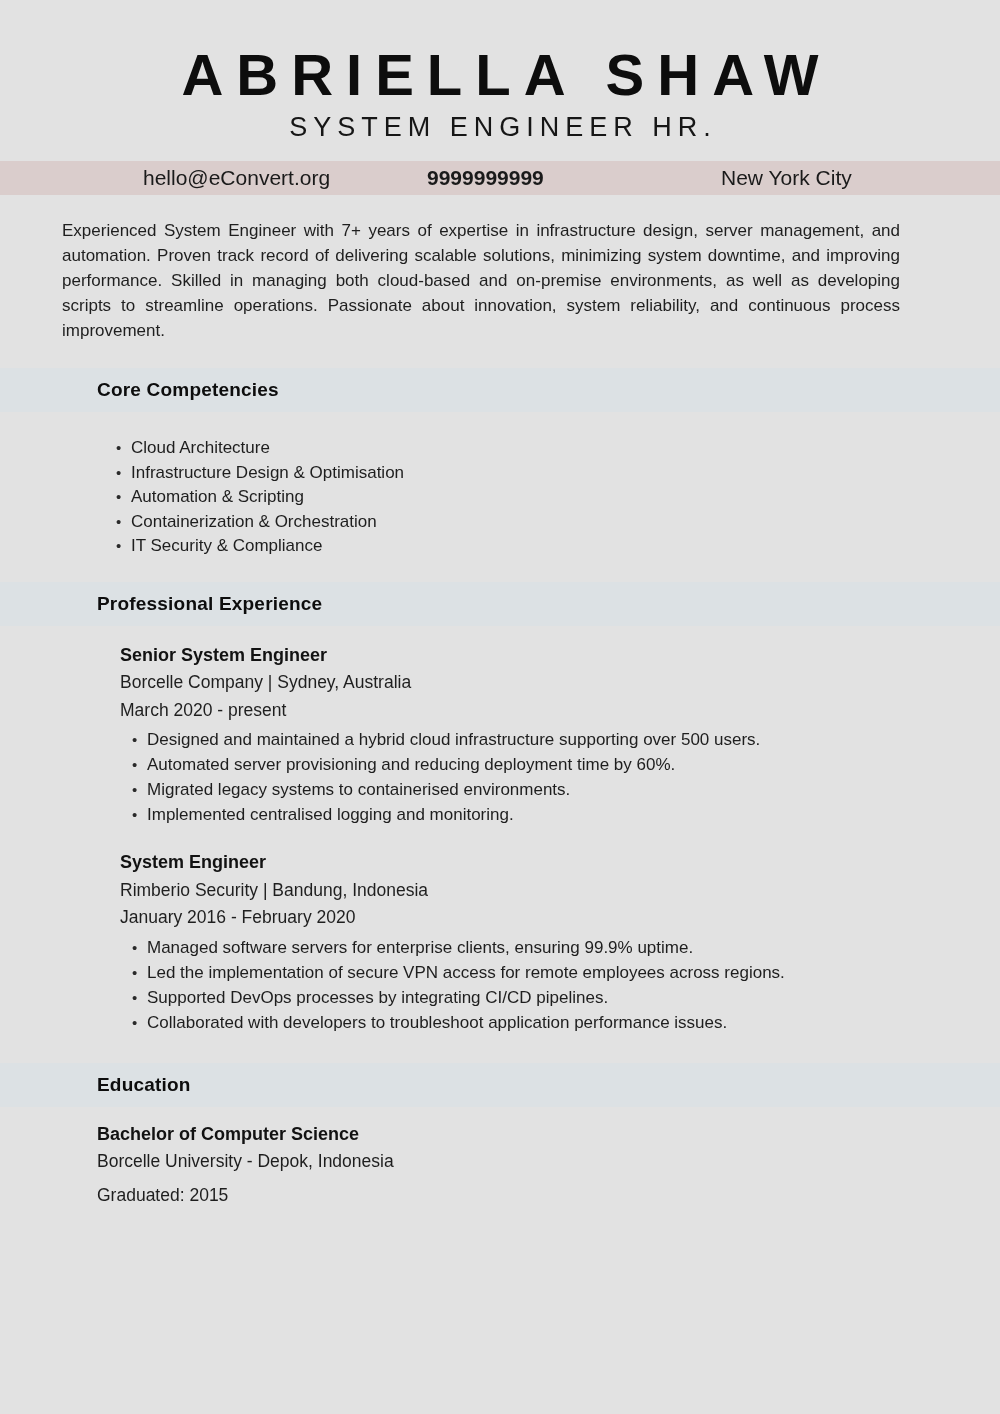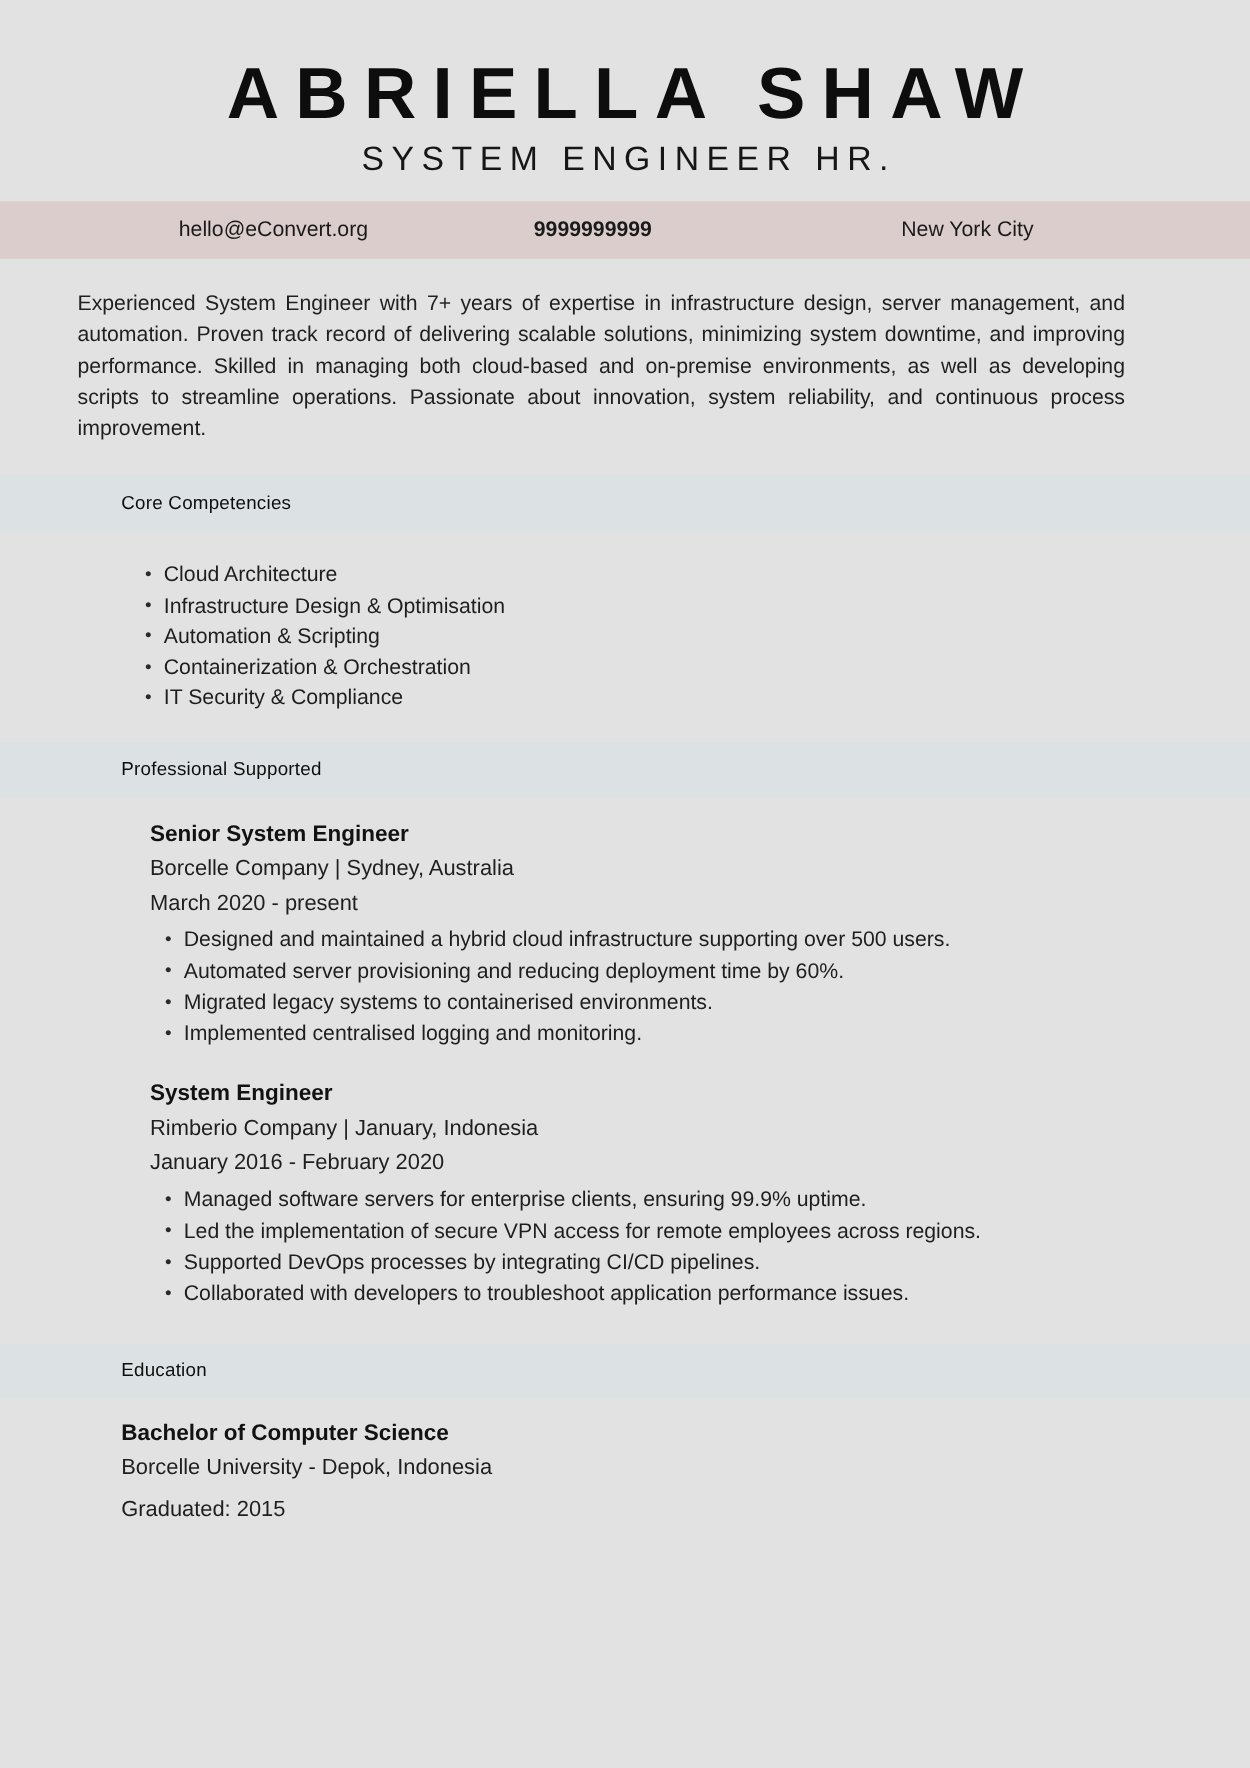--- a/index.html
+++ b/index.html
@@ -40,24 +40,24 @@
     line-height: 30px;
     font-weight: 400;
     letter-spacing: 6px;
     text-align: center;
     color: #161616;
     white-space: nowrap;
   }
   
   .contact-bar {
     margin-top: 19px;
-    height: 46px;
+    height: 34px;
     background: var(--contact-bar-bg);
     position: relative;
-    font-size: 17px;
+    font-size: 21px;
   }
   .contact-bar span {
     position: absolute;
     top: 50%;
     transform: translateY(-50%);
     white-space: nowrap;
     color: #1a1a1a;
   }
   .contact-email    { left: 143px; }
   .contact-phone    { left: 427px; font-weight: bold; }
@@ -74,22 +74,22 @@
   }
   
   .section-band {
     height: 44px;
     background: var(--section-band-bg);
     display: flex;
     align-items: center;
   }
   .section-band h2 {
     padding-left: 97px;
-    font-size: 15px;
-    font-weight: 400;
+    font-size: 19px;
+    font-weight: 700;
     color: var(--heading-text);
     letter-spacing: 0.2px;
   }
   .band-competencies { margin-top: 25px; }
   .band-experience   { margin-top: 23px; }
   .band-education    { margin-top: 28px; }
   
   ul.bullets {
     list-style: none;
     padding-left: 131px;
@@ -164,38 +164,38 @@
 
   <ul class="bullets competencies-list">
     <li>Cloud Architecture</li>
     <li>Infrastructure Design &amp; Optimisation</li>
     <li>Automation &amp; Scripting</li>
     <li>Containerization &amp; Orchestration</li>
     <li>IT Security &amp; Compliance</li>
   </ul>
 
   <div class="section-band band-experience">
-    <h2>Professional Supported</h2>
+    <h2>Professional Experience</h2>
   </div>
 
   <div class="job job-1">
     <div class="job-title">Senior System Engineer</div>
     <div class="job-company">Borcelle Company | Sydney, Australia</div>
     <div class="job-dates">March 2020 - present</div>
     <ul class="bullets">
       <li>Designed and maintained a hybrid cloud infrastructure supporting over 500 users.</li>
       <li>Automated server provisioning and reducing deployment time by 60%.</li>
       <li>Migrated legacy systems to containerised environments.</li>
       <li>Implemented centralised logging and monitoring.</li>
     </ul>
   </div>
 
   <div class="job job-2">
     <div class="job-title">System Engineer</div>
-    <div class="job-company">Rimberio Company | January, Indonesia</div>
+    <div class="job-company">Rimberio Security | Bandung, Indonesia</div>
     <div class="job-dates">January 2016 - February 2020</div>
     <ul class="bullets">
       <li>Managed software servers for enterprise clients, ensuring 99.9% uptime.</li>
       <li>Led the implementation of secure VPN access for remote employees across regions.</li>
       <li>Supported DevOps processes by integrating CI/CD pipelines.</li>
       <li>Collaborated with developers to troubleshoot application performance issues.</li>
     </ul>
   </div>
 
   <div class="section-band band-education">

